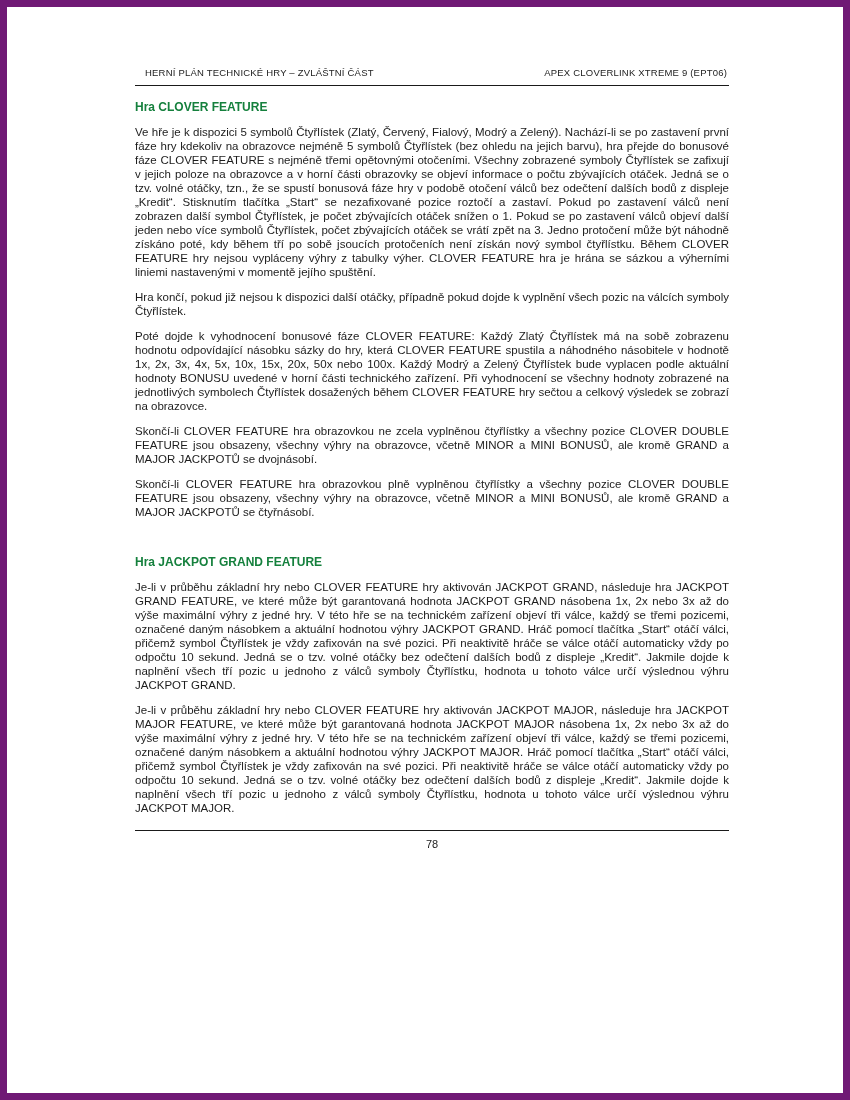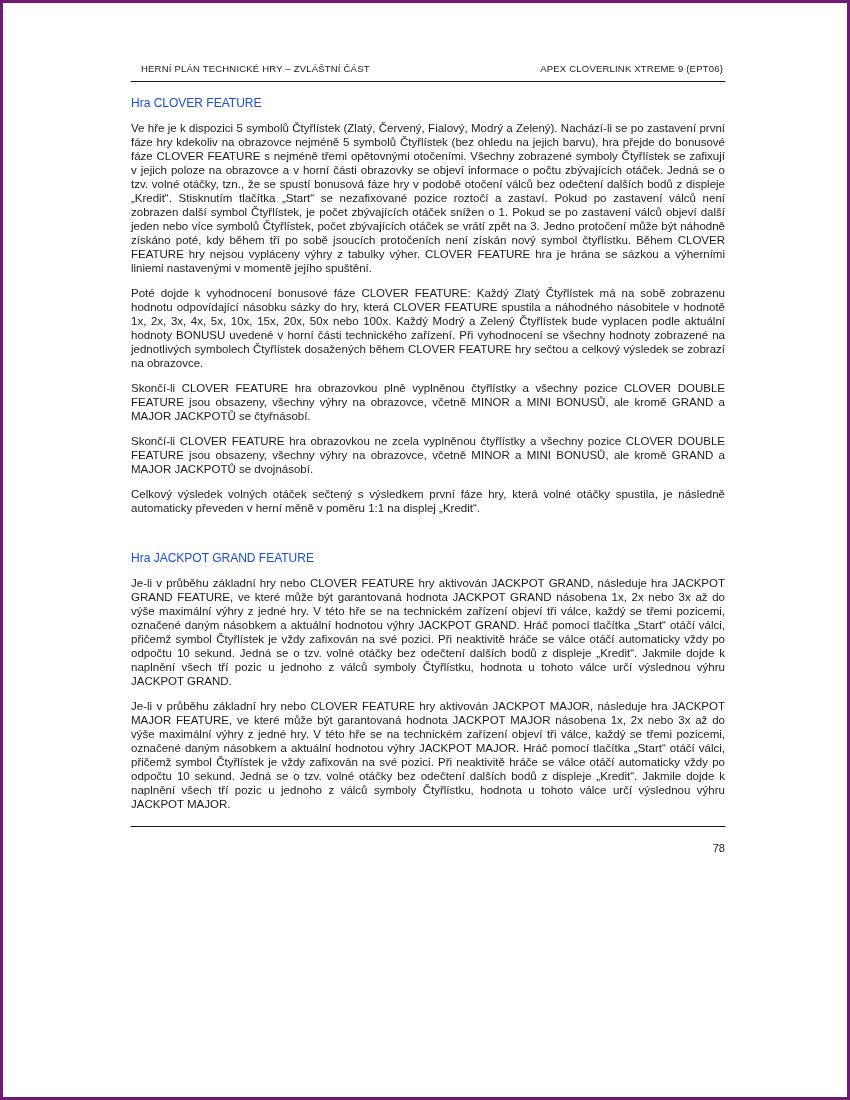--- a/index.html
+++ b/index.html
@@ -6,21 +6,21 @@
     margin: 0;
     padding: 0;
     background: #ffffff;
   }
   .page {
     position: relative;
     width: 850px;
     height: 1100px;
     background: #ffffff;
     box-sizing: border-box;
-    border: 3px solid #701a75;
+    border: 7px solid #701a75;
     font-family: "Liberation Sans", sans-serif;
     color: #1c1c1c;
     overflow: hidden;
   }
   .content {
     position: absolute;
     left: 128px;
     top: 60px;
     width: 594px;
   }
@@ -32,24 +32,24 @@
     letter-spacing: 0.2px;
     color: #222;
     padding: 0 2px 0 10px;
   }
   .header-rule {
     border-bottom: 1.6px solid #1a1a1a;
     margin-top: 7px;
   }
   h2.sec {
     font-size: 12px;
-    font-weight: normal;
+    font-weight: bold;
     margin: 14px 0 0 0;
     line-height: 14px;
-    color: #1d4ed8;
+    color: #15803d;
   }
   h2.sec.gap-grand { margin-top: 36px; }
   h2.sec.gap-major { margin-top: 37px; }
   p.body-par {
     font-size: 11.5px;
     line-height: 14px;
     text-align: justify;
     margin: 11px 0 0 0;
     color: #1c1c1c;
   }
@@ -58,44 +58,44 @@
     font-weight: bold;
     margin-top: 38px;
     line-height: 14px;
     color: #111;
   }
   .footer-rule {
     border-bottom: 1.6px solid #1a1a1a;
     margin-top: 15px;
   }
   .page-number {
-    text-align: right;
+    text-align: center;
     font-size: 11px;
-    margin-top: 15px;
+    margin-top: 7px;
     color: #1c1c1c;
   }
 </style>
 </head>
 <body>
 
 <div class="page">
   <div class="content">
 
     <div class="doc-header">
       <span>HERNÍ PLÁN TECHNICKÉ HRY – ZVLÁŠTNÍ ČÁST</span>
       <span>APEX CLOVERLINK XTREME 9 (EPT06)</span>
     </div>
     <div class="header-rule"></div>
 
     <h2 class="sec">Hra CLOVER FEATURE</h2>
     <p class="body-par">Ve hře je k dispozici 5 symbolů Čtyřlístek (Zlatý, Červený, Fialový, Modrý a Zelený). Nachází-li se po zastavení první fáze hry kdekoliv na obrazovce nejméně 5 symbolů Čtyřlístek (bez ohledu na jejich barvu), hra přejde do bonusové fáze CLOVER FEATURE s nejméně třemi opětovnými otočeními. Všechny zobrazené symboly Čtyřlístek se zafixují v jejich poloze na obrazovce a v horní části obrazovky se objeví informace o počtu zbývajících otáček. Jedná se o tzv. volné otáčky, tzn., že se spustí bonusová fáze hry v podobě otočení válců bez odečtení dalších bodů z displeje „Kredit“. Stisknutím tlačítka „Start“ se nezafixované pozice roztočí a zastaví. Pokud po zastavení válců není zobrazen další symbol Čtyřlístek, je počet zbývajících otáček snížen o 1. Pokud se po zastavení válců objeví další jeden nebo více symbolů Čtyřlístek, počet zbývajících otáček se vrátí zpět na 3. Jedno protočení může být náhodně získáno poté, kdy během tří po sobě jsoucích protočeních není získán nový symbol čtyřlístku. Během CLOVER FEATURE hry nejsou vypláceny výhry z tabulky výher. CLOVER FEATURE hra je hrána se sázkou a výherními liniemi nastavenými v momentě jejího spuštění.</p>
+    <p class="body-par">Hra končí, pokud již nejsou k dispozici další otáčky, případně pokud dojde k vyplnění všech pozic na válcích symboly Čtyřlístek.</p>
     <p class="body-par">Poté dojde k vyhodnocení bonusové fáze CLOVER FEATURE: Každý Zlatý Čtyřlístek má na sobě zobrazenu hodnotu odpovídající násobku sázky do hry, která CLOVER FEATURE spustila a náhodného násobitele v hodnotě 1x, 2x, 3x, 4x, 5x, 10x, 15x, 20x, 50x nebo 100x. Každý Modrý a Zelený Čtyřlístek bude vyplacen podle aktuální hodnoty BONUSU uvedené v horní části technického zařízení. Při vyhodnocení se všechny hodnoty zobrazené na jednotlivých symbolech Čtyřlístek dosažených během CLOVER FEATURE hry sečtou a celkový výsledek se zobrazí na obrazovce.</p>
+    <p class="body-par">Skončí-li CLOVER FEATURE hra obrazovkou ne zcela vyplněnou čtyřlístky a všechny pozice CLOVER DOUBLE FEATURE jsou obsazeny, všechny výhry na obrazovce, včetně MINOR a MINI BONUSŮ, ale kromě GRAND a MAJOR JACKPOTŮ se dvojnásobí.</p>
     <p class="body-par">Skončí-li CLOVER FEATURE hra obrazovkou plně vyplněnou čtyřlístky a všechny pozice CLOVER DOUBLE FEATURE jsou obsazeny, všechny výhry na obrazovce, včetně MINOR a MINI BONUSŮ, ale kromě GRAND a MAJOR JACKPOTŮ se čtyřnásobí.</p>
-    <p class="body-par">Skončí-li CLOVER FEATURE hra obrazovkou ne zcela vyplněnou čtyřlístky a všechny pozice CLOVER DOUBLE FEATURE jsou obsazeny, všechny výhry na obrazovce, včetně MINOR a MINI BONUSŮ, ale kromě GRAND a MAJOR JACKPOTŮ se dvojnásobí.</p>
-    <p class="body-par">Celkový výsledek volných otáček sečtený s výsledkem první fáze hry, která volné otáčky spustila, je následně automaticky převeden v herní měně v poměru 1:1 na displej „Kredit“.</p>
 
     <h2 class="sec gap-grand">Hra JACKPOT GRAND FEATURE</h2>
     <p class="body-par">Je-li v průběhu základní hry nebo CLOVER FEATURE hry aktivován JACKPOT GRAND, následuje hra JACKPOT GRAND FEATURE, ve které může být garantovaná hodnota JACKPOT GRAND násobena 1x, 2x nebo 3x až do výše maximální výhry z jedné hry. V této hře se na technickém zařízení objeví tři válce, každý se třemi pozicemi, označené daným násobkem a aktuální hodnotou výhry JACKPOT GRAND. Hráč pomocí tlačítka „Start“ otáčí válci, přičemž symbol Čtyřlístek je vždy zafixován na své pozici. Při neaktivitě hráče se válce otáčí automaticky vždy po odpočtu 10 sekund. Jedná se o tzv. volné otáčky bez odečtení dalších bodů z displeje „Kredit“. Jakmile dojde k naplnění všech tří pozic u jednoho z válců symboly Čtyřlístku, hodnota u tohoto válce určí výslednou výhru JACKPOT GRAND.</p>
 
     <p class="body-par">Je-li v průběhu základní hry nebo CLOVER FEATURE hry aktivován JACKPOT MAJOR, následuje hra JACKPOT MAJOR FEATURE, ve které může být garantovaná hodnota JACKPOT MAJOR násobena 1x, 2x nebo 3x až do výše maximální výhry z jedné hry. V této hře se na technickém zařízení objeví tři válce, každý se třemi pozicemi, označené daným násobkem a aktuální hodnotou výhry JACKPOT MAJOR. Hráč pomocí tlačítka „Start“ otáčí válci, přičemž symbol Čtyřlístek je vždy zafixován na své pozici. Při neaktivitě hráče se válce otáčí automaticky vždy po odpočtu 10 sekund. Jedná se o tzv. volné otáčky bez odečtení dalších bodů z displeje „Kredit“. Jakmile dojde k naplnění všech tří pozic u jednoho z válců symboly Čtyřlístku, hodnota u tohoto válce určí výslednou výhru JACKPOT MAJOR.</p>
 
 
     <div class="footer-rule"></div>
     <div class="page-number">78</div>
 

